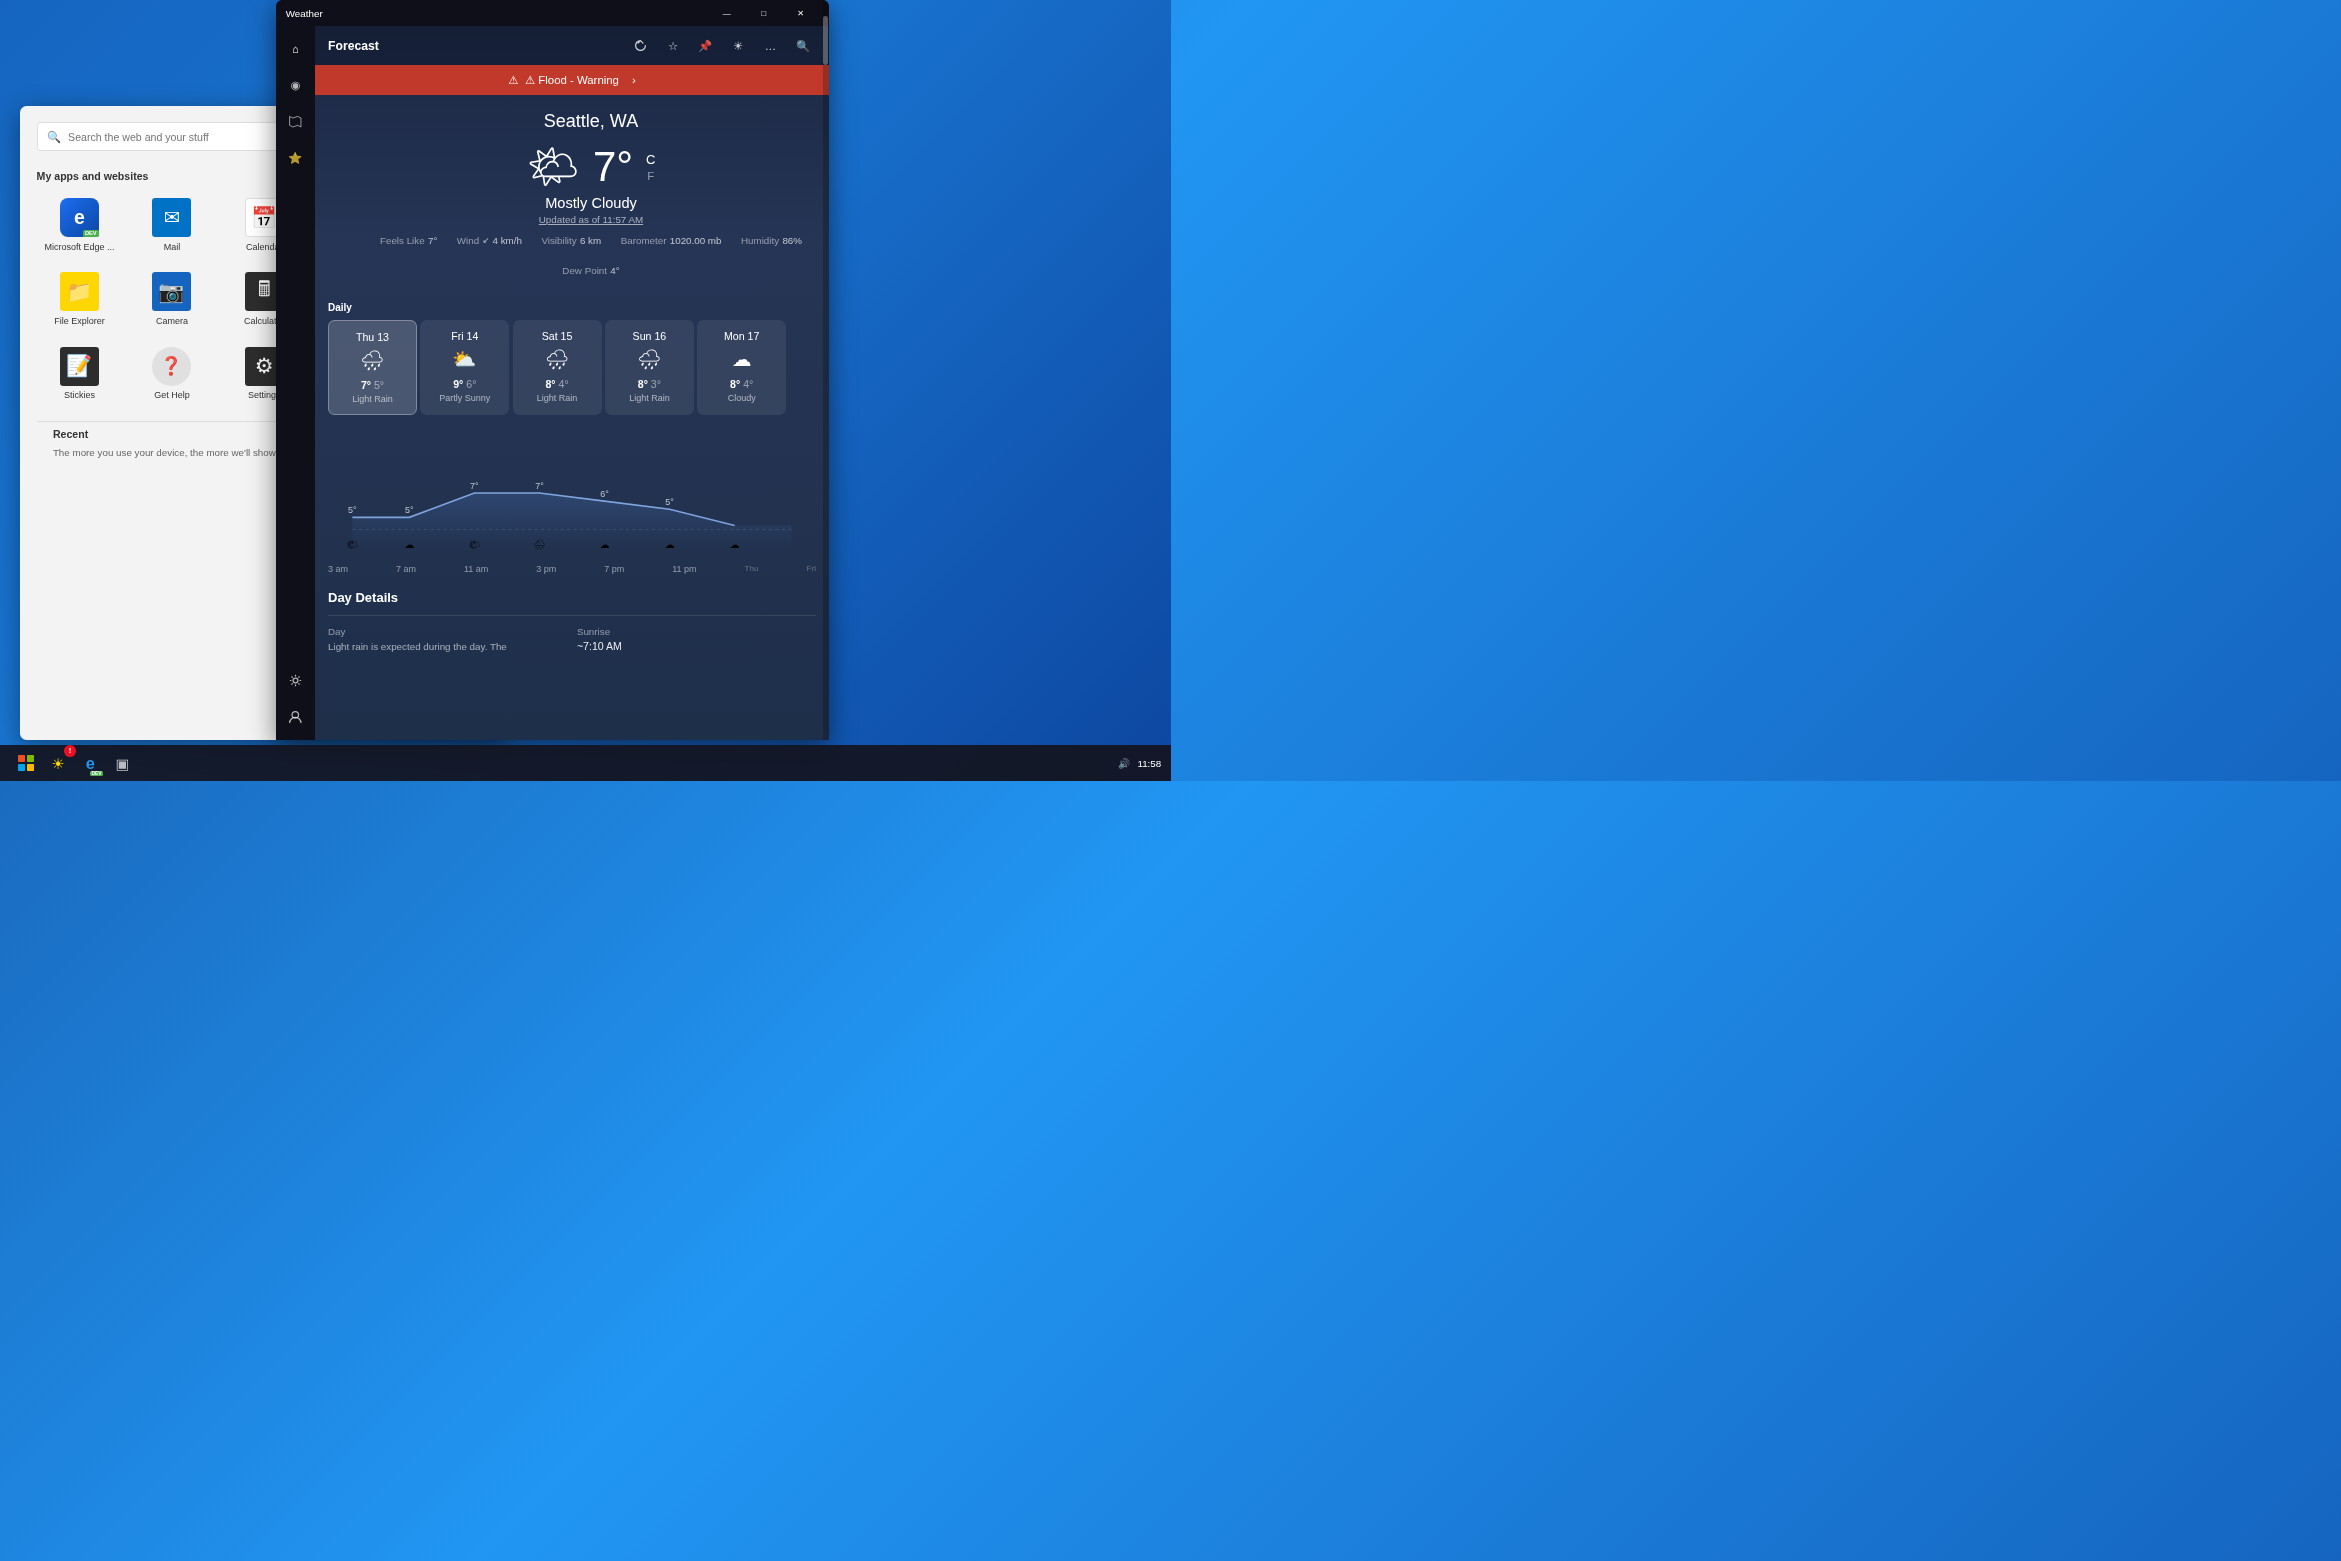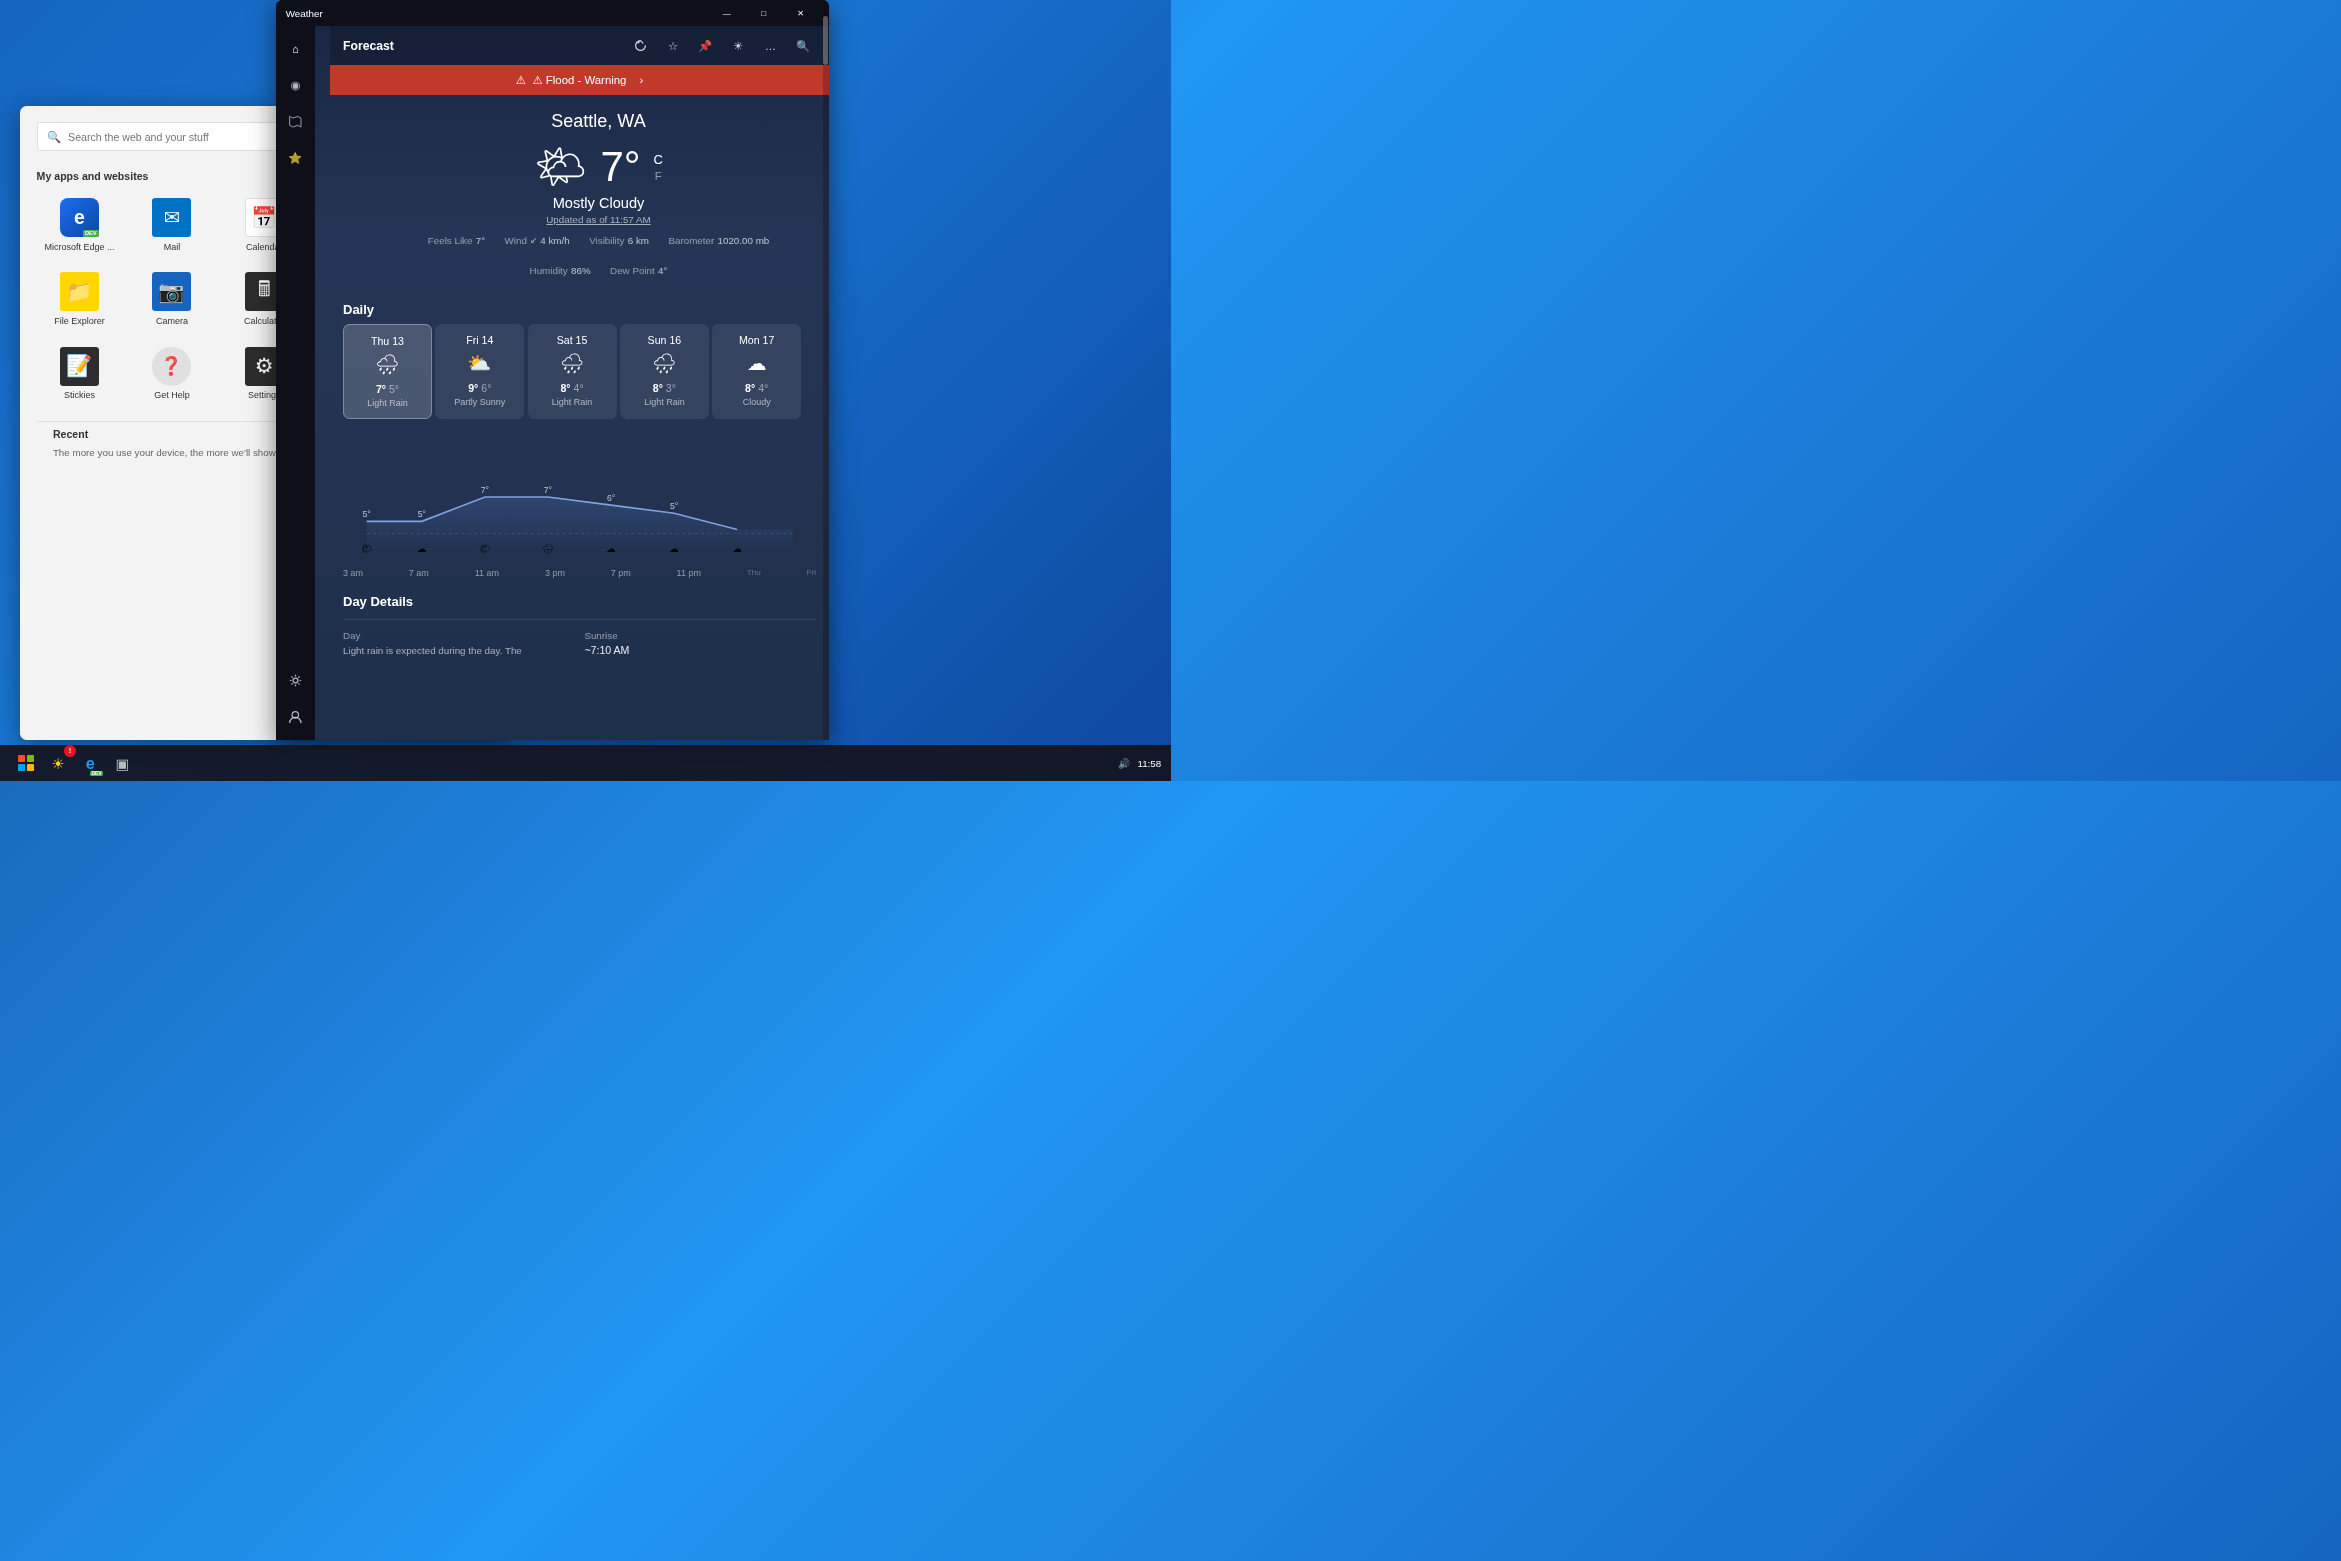--- a/index.html
+++ b/index.html
@@ -180,21 +180,20 @@
       border-radius: 3.3px; cursor: pointer;
       color: rgba(255,255,255,0.7); font-size: 11.4px;
     }
     .nav-icon.active { color: white; }
 
     
     .weather-main {
       flex: 1;
       overflow-y: auto;
       background: linear-gradient(180deg, #1a2744 0%, #263555 30%, #1e2f4a 100%);
-      padding-left: 15px;
     }
     .weather-main::-webkit-scrollbar { width: 4.9px; }
     .weather-main::-webkit-scrollbar-track { background: rgba(0,0,0,0.2); }
     .weather-main::-webkit-scrollbar-thumb { background: rgba(255,255,255,0.2); border-radius: 2.4px; }
 
     
     .weather-toolbar {
       display: flex;
       align-items: center;
       padding: 6.5px 13px;
@@ -244,21 +243,21 @@
     .updated { font-size: 9.8px; color: rgba(255,255,255,0.6); margin-bottom: 9.8px; text-decoration: underline; }
     .weather-details {
       display: flex; justify-content: center; gap: 19.5px;
       font-size: 9.8px; color: rgba(255,255,255,0.7);
       flex-wrap: wrap;
     }
     .detail-row { display: flex; gap: 3.3px; align-items: center; }
     .detail-label { color: rgba(255,255,255,0.5); }
 
     
-    .section-title { color: white; font-size: 13px; padding: 9.8px 13px 6.5px; font-weight: 600; }
+    .section-title { color: white; font-size: 10px; padding: 9.8px 13px 6.5px; font-weight: 600; }
     .daily-scroll {
       display: flex; overflow-x: auto; padding: 0 13px 13px;
       gap: 3.3px;
     }
     .daily-scroll::-webkit-scrollbar { height: 3.3px; }
     .daily-card {
       min-width: 89px;
       background: rgba(255,255,255,0.08);
       border-radius: 6.5px;
       padding: 9.8px;

